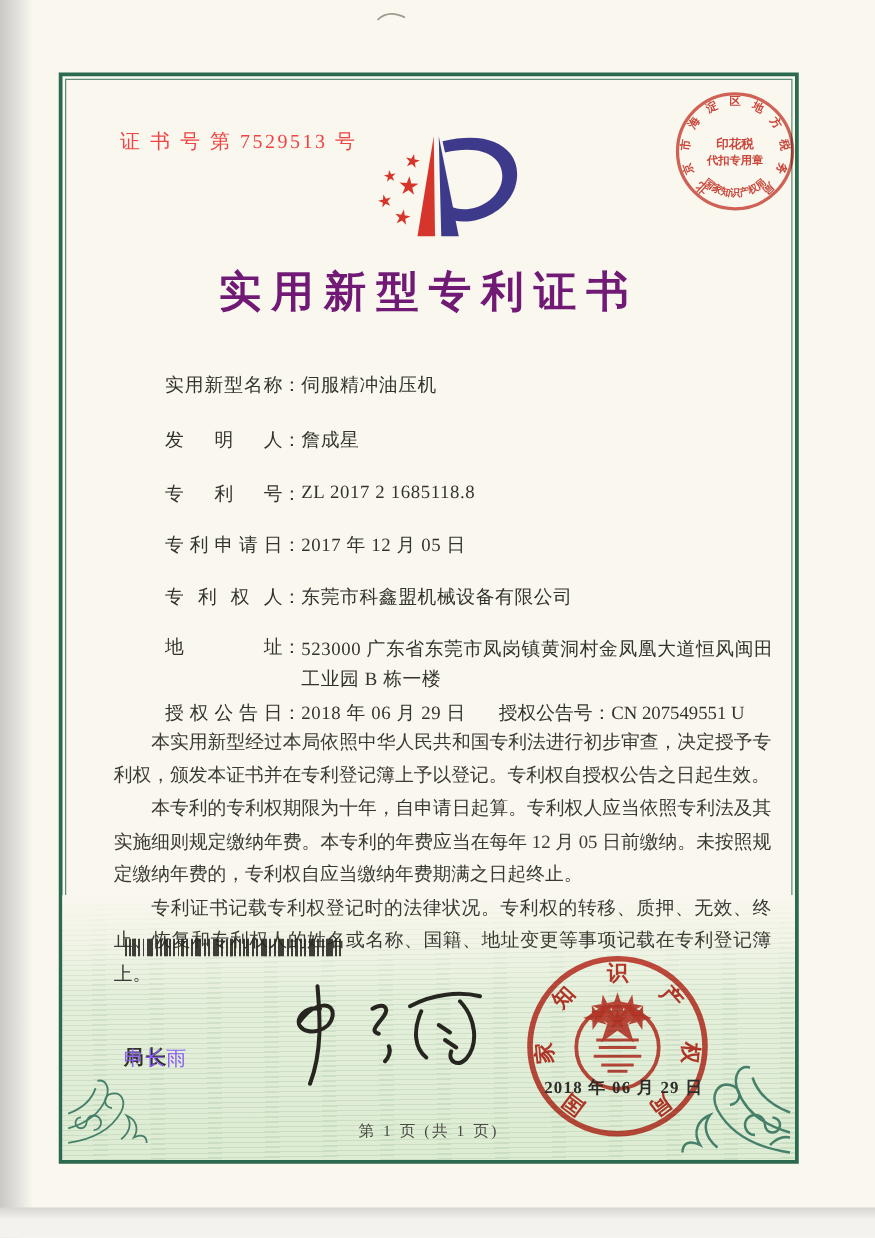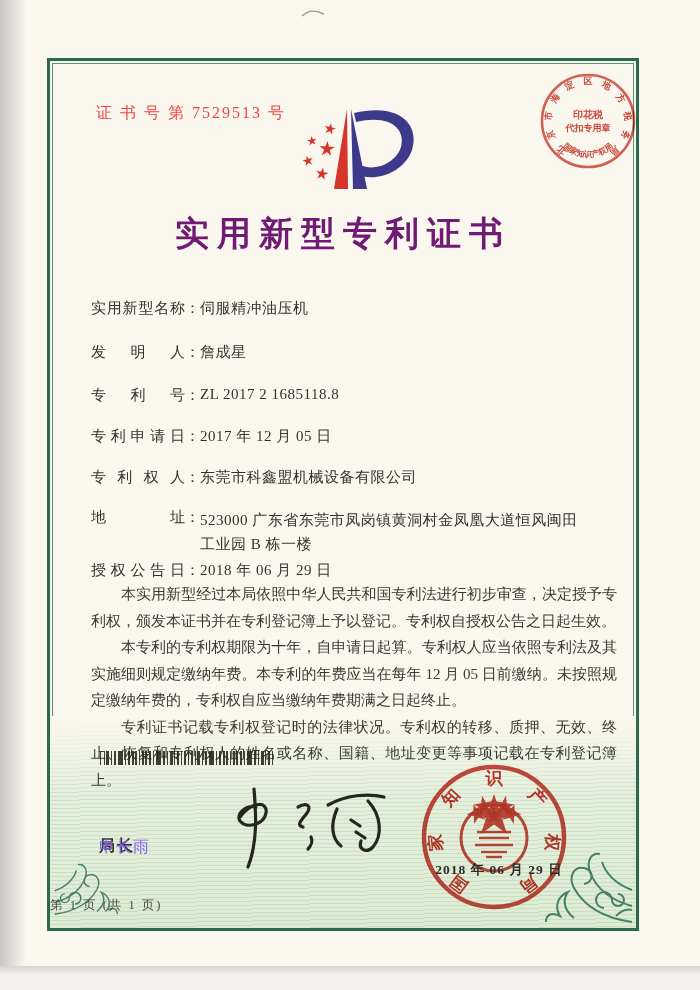--- a/index.html
+++ b/index.html
@@ -49,20 +49,21 @@
   .title{
     position:absolute;left:0;top:150px;width:100%;
     text-align:center;font-size:34px;font-weight:bold;
     letter-spacing:8px;color:#701a75;
   }
   .fields{position:absolute;left:41px;top:238px;width:530px;font-size:15px;color:#33332e;}
   .frow{position:absolute;left:0;white-space:nowrap;}
   .flabel{
     display:inline-block;width:94px;text-align:justify;text-align-last:justify;
     vertical-align:top;
+    margin-left:41px;
   }
   .colon{vertical-align:top;}
   .fvalue{display:inline-block;vertical-align:top;white-space:normal;letter-spacing:.5px;}
   .fvalue.addr{width:386px;line-height:24px;}
   .grant-right{position:absolute;left:308px;top:0;white-space:nowrap;}
   .paragraphs{
     position:absolute;left:41px;top:520px;width:526px;
     font-size:15px;line-height:26.5px;color:#3a3a34;text-align:justify;
   }
   .paragraphs p{margin:0;text-indent:2em;}
@@ -76,21 +77,21 @@
   .officer-title{position:absolute;left:49px;top:775px;font-family:Liberation Mono, monospace;font-weight:bold;font-size:16px;color:#33332d;letter-spacing:2px;}
   .officer-name{position:absolute;left:49px;top:776px;font-family:"Liberation Sans","DejaVu Sans",sans-serif;font-weight:normal;font-size:16px;color:#8b5cf6;letter-spacing:1px;}
   .signature{position:absolute;left:160px;top:718px;width:195px;height:100px;}
   .seal{position:absolute;left:363px;top:695px;width:162px;height:162px;mix-blend-mode:multiply;}
   .seal-date{
     position:absolute;left:368px;top:800px;width:162px;text-align:center;
     font-size:13.5px;font-weight:bold;letter-spacing:1px;color:#2d2c28;
   }
   .tax-stamp{position:absolute;left:490px;top:12px;width:102px;height:102px;mix-blend-mode:multiply;opacity:.92;}
   .footer{
-    position:absolute;left:0;bottom:14px;width:100%;text-align:left;
+    position:absolute;left:0;bottom:14px;width:100%;text-align:center;
     font-size:12.5px;letter-spacing:2px;color:#4a4a44;
   }
   .orn{position:absolute;}
   .orn-bl{left:2px;bottom:2px;width:96px;height:92px;}
   .orn-br{right:2px;bottom:2px;width:130px;height:114px;}
   .sealchar{fill:#c9392e;font-weight:bold;font-family:"Liberation Serif","DejaVu Serif",serif;}
   .scan-artifact{position:absolute;left:300px;top:8px;width:26px;height:12px;}
 </style>
 </head>
 <body>
@@ -139,20 +140,21 @@
       <span class="flabel">专利申请日</span><span class="colon">：</span><span class="fvalue">2017 年 12 月 05 日</span>
     </div>
     <div class="frow" style="top:169px">
       <span class="flabel">专利权人</span><span class="colon">：</span><span class="fvalue">东莞市科鑫盟机械设备有限公司</span>
     </div>
     <div class="frow" style="top:209px">
       <span class="flabel">地址</span><span class="colon">：</span><span class="fvalue addr">523000 广东省东莞市凤岗镇黄洞村金凤凰大道恒风闽田工业园 B 栋一楼</span>
     </div>
     <div class="frow" style="top:262px">
       <span class="flabel">授权公告日</span><span class="colon">：</span><span class="fvalue">2018 年 06 月 29 日</span>
+      <span class="grant-right"><span>授权公告号</span><span>：</span><span>CN 207549551 U</span></span>
     </div>
   </div>
 
   <div class="paragraphs">
     <p>本实用新型经过本局依照中华人民共和国专利法进行初步审查，决定授予专利权，颁发本证书并在专利登记簿上予以登记。专利权自授权公告之日起生效。</p>
     <p>本专利的专利权期限为十年，自申请日起算。专利权人应当依照专利法及其实施细则规定缴纳年费。本专利的年费应当在每年 12 月 05 日前缴纳。未按照规定缴纳年费的，专利权自应当缴纳年费期满之日起终止。</p>
     <p>专利证书记载专利权登记时的法律状况。专利权的转移、质押、无效、终止、恢复和专利权人的姓名或名称、国籍、地址变更等事项记载在专利登记簿上。</p>
   </div>
 
   <div class="barcode"></div>

